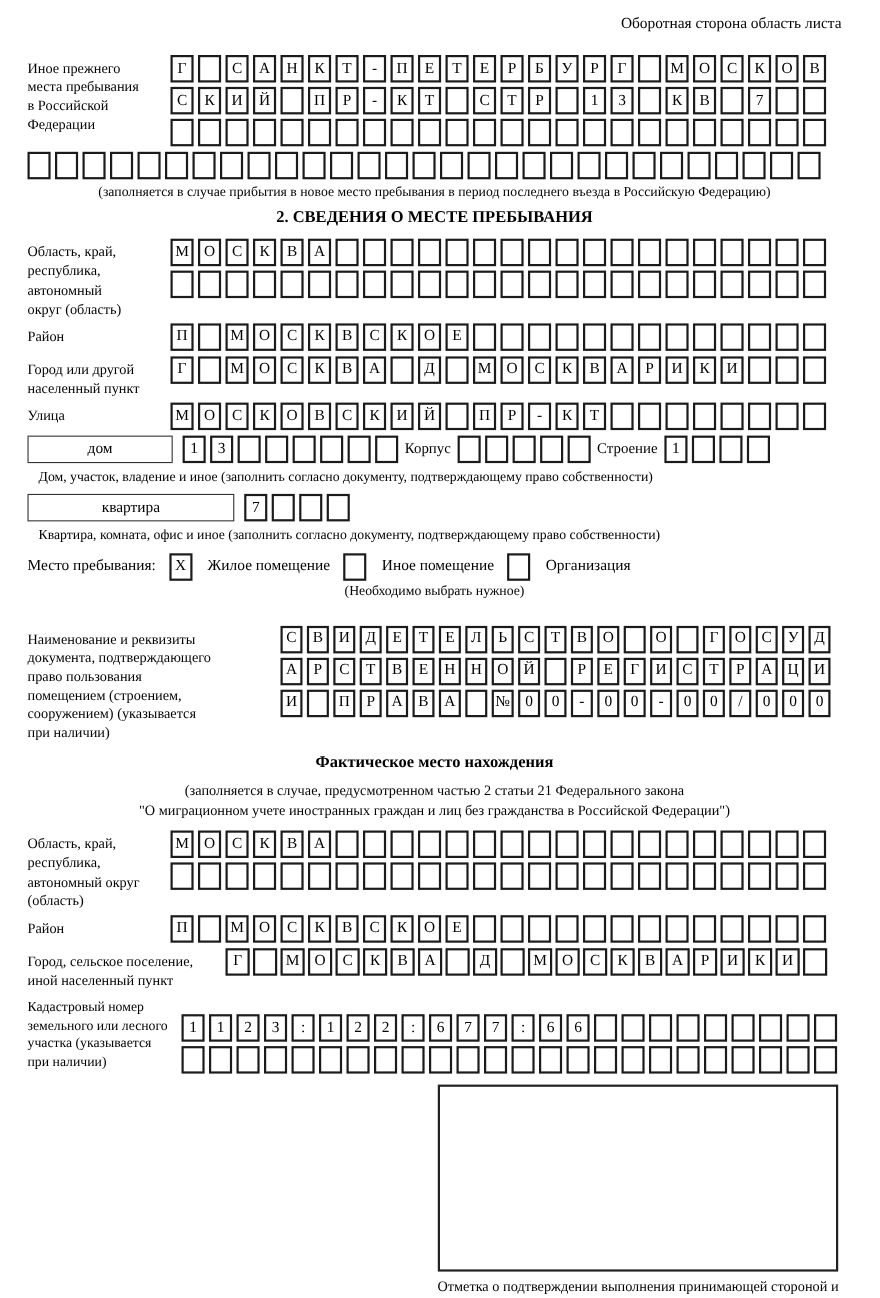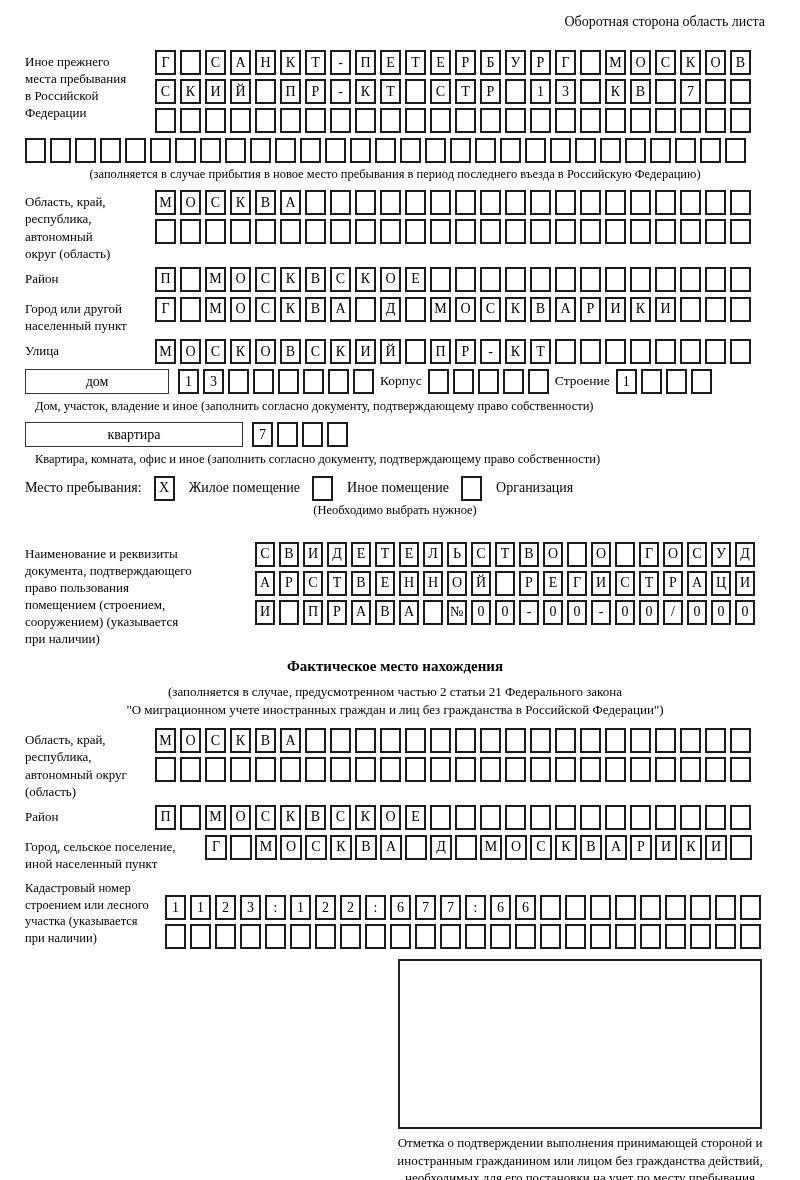--- a/index.html
+++ b/index.html
@@ -37,22 +37,22 @@
   .caption.center { text-align:center; }
   .caption.indent { margin-left:10px; }
 
   .section-title { text-align:center; font-size:15px; font-weight:bold; margin:6px 0 10px 0; }
 
   .house-row, .apt-row { display:flex; align-items:flex-start; margin:2px 0 4px 0; }
   .big-box {
     height:25px; border:1.5px solid #333; display:flex; align-items:center;
     justify-content:center; font-size:14px; margin-right:9px; flex:0 0 auto;
   }
-  .big-box.house { width:144px;text-align:center; }
-  .big-box.apt { width:218px; }
+  .big-box.house { width:132px;text-align:center; }
+  .big-box.apt { width:188px; }
   .inline-label { font-size:13.5px; padding-top:4px; margin:0 6px 0 2px; flex:0 0 auto; }
 
   .stay-row { display:flex; align-items:center; font-size:14px; margin:6px 0 2px 0; }
   .stay-row .checkbox { margin:0 14px 0 12px; }
   .stay-hint { text-align:center; font-size:12.5px; margin-bottom:24px; }
 
   .fact-title { text-align:center; font-size:15px; font-weight:bold; margin:10px 0 8px 0; }
   .fact-caption { text-align:center; font-size:13px; line-height:1.45; }
   .fact-captions { margin-bottom:8px; }
 
@@ -186,20 +186,21 @@
       <span class="cell"></span>
       <span class="cell"></span>
       <span class="cell"></span>
       <span class="cell"></span>
       <span class="cell"></span>
       <span class="cell"></span>
       <span class="cell"></span>
     </div>
   <div class="caption center">(заполняется в случае прибытия в новое место пребывания в период последнего въезда в Российскую Федерацию)</div>
 
+  <div class="section-title">2. СВЕДЕНИЯ О МЕСТЕ ПРЕБЫВАНИЯ</div>
 
   <div class="field">
     <div class="label">Область, край,
 республика,
 автономный
 округ (область)</div>
     <div class="rows">
       <div class="cellrow">
           <span class="cell">М</span>
           <span class="cell">О</span>
@@ -599,21 +600,21 @@
         <span class="cell">Р</span>
         <span class="cell">И</span>
         <span class="cell">К</span>
         <span class="cell">И</span>
         <span class="cell"></span>
       </div>
   </div>
 
   <div class="field cad-label">
     <div class="label">Кадастровый номер
-строением или лесного
+земельного или лесного
 участка (указывается
 при наличии)</div>
     <div class="rows cad-rows">
       <div class="cellrow">
           <span class="cell">1</span>
           <span class="cell">1</span>
           <span class="cell">2</span>
           <span class="cell">3</span>
           <span class="cell">:</span>
           <span class="cell">1</span>

